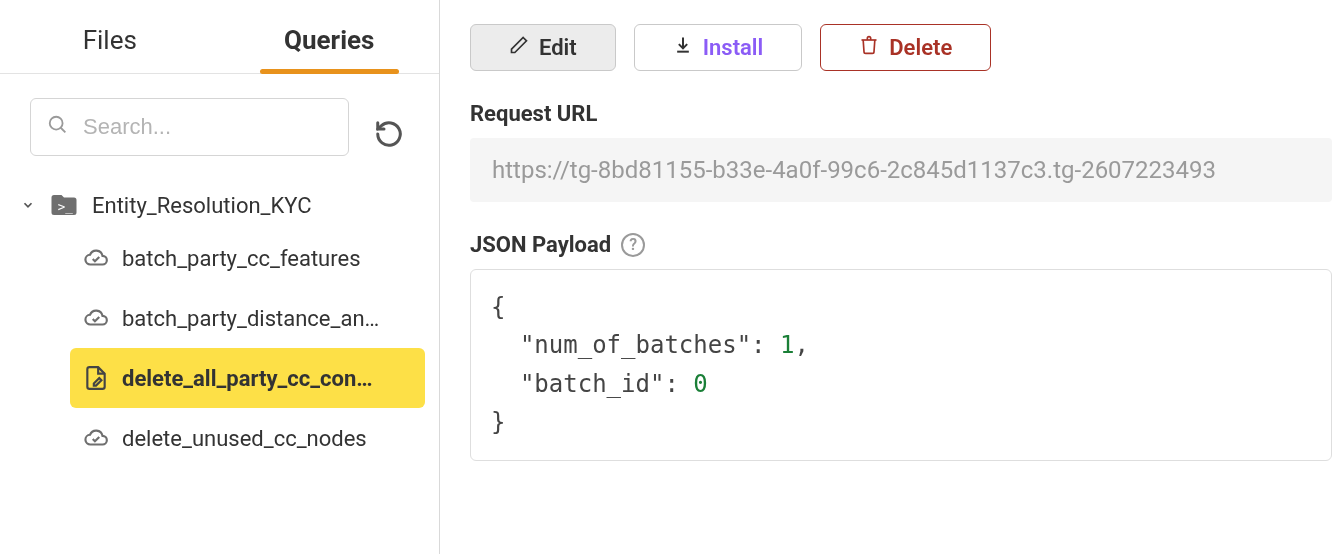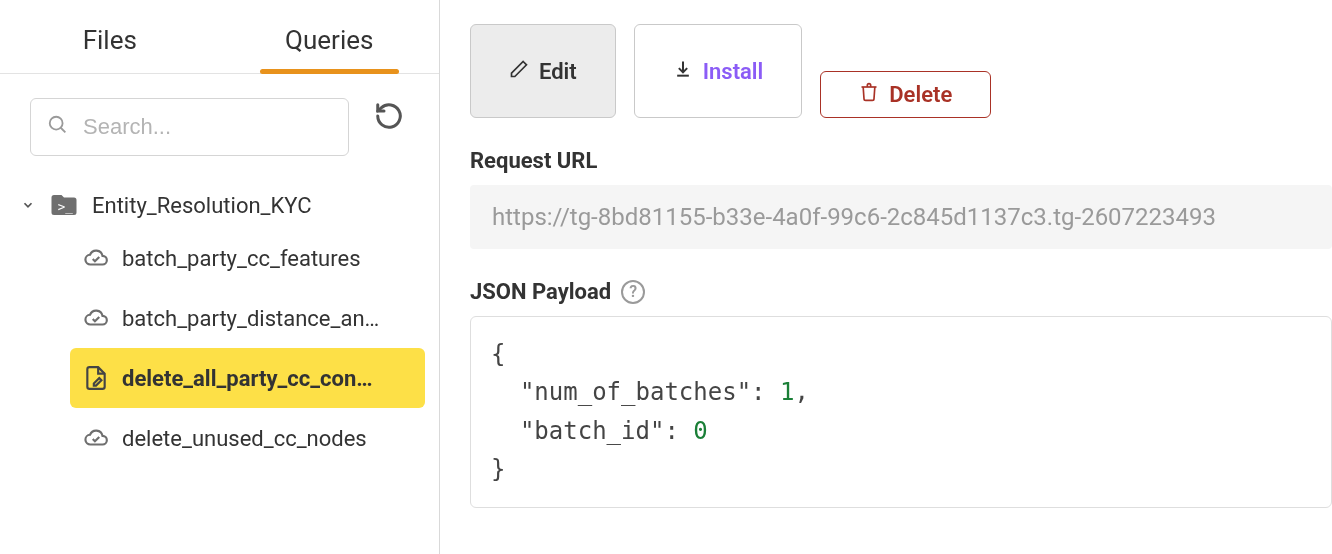--- a/index.html
+++ b/index.html
@@ -1,23 +1,23 @@
 <!DOCTYPE html>
 <html><head>
 <meta charset="utf-8">
 <style>
   * { box-sizing: border-box; margin: 0; padding: 0; }
   html, body { width: 1332px; height: 554px; font-family: -apple-system, BlinkMacSystemFont, "Segoe UI", Roboto, Helvetica, Arial, sans-serif; color: #333; background: #fff; overflow: hidden; }
   .app { display: flex; width: 100%; height: 100%; }
   .sidebar { width: 440px; min-width: 440px; border-right: 1px solid #d9d9d9; display: flex; flex-direction: column; }
   .tabs { display: flex; align-items: flex-end; height: 74px; border-bottom: 1px solid #e3e3e3; }
   .tab { flex: 1; text-align: center; font-size: 26px; padding: 20px 1px 18px; cursor: pointer; color: #333; position: relative; }
-  .tab.active { font-weight: 400; }
+  .tab.active { font-weight: 700; }
   .tab.active::after { content:""; position:absolute; left: 40px; right: 40px; bottom: -1px; height: 5px; background: #e8921c; border-radius: 3px; }
-  .search-row { display:flex; align-items:flex-start; gap: 20px; padding: 24px 30px 18px; }
+  .search-row { display:flex; align-items:flex-end; gap: 20px; padding: 24px 30px 18px; }
   .search-box { flex:1; display:flex; align-items:center; gap: 14px; border:1px solid #d5d5d5; border-radius:6px; padding: 10px 16px; height:58px; background:#fff; }
   .search-box svg { flex-shrink:0; }
   .search-box input { border:none; outline:none; font-size:22px; width:100%; color:#333; background:transparent; }
   .search-box input::placeholder { color:#b4b4b4; }
   .refresh-btn { width:40px; height:40px; display:flex; align-items:center; justify-content:center; cursor:pointer; color:#555; }
   .tree { padding: 8px 14px; font-size:22px; color:#333; overflow:auto; }
   .folder-row { display:flex; align-items:center; gap:12px; padding:10px 6px; cursor:pointer; }
   .chevron { width:16px; display:flex; justify-content:center; color:#555; }
   .folder-icon { width:32px; height:26px; display:flex; align-items:center; justify-content:center; }
   .children { margin-left: 56px; }
@@ -25,21 +25,21 @@
   .item-row .label { overflow:hidden; text-overflow:ellipsis; }
   .item-row.selected { background:#fde047; font-weight:700; }
   .item-icon { flex-shrink:0; width:28px; height:28px; color:#6f6f6f; display:flex; align-items:center; justify-content:center; }
   .item-row.selected .item-icon { color:#444; }
 
   .main { flex:1; padding: 24px 0 0 30px; overflow:hidden; }
   .toolbar { display:flex; gap:18px; margin-bottom:30px; }
   .btn { display:inline-flex; align-items:center; gap:10px; font-size:22px; font-weight:600; padding:10px 38px; border-radius:6px; border:1px solid #c9c9c9; background:#fff; cursor:pointer; font-family:inherit; }
   .btn.edit { background:#ececec; border-color:#c9c9c9; color:#333; }
   .btn.install { background:#fff; color:#8b5cf6; }
-  .btn.delete { background:#fff; color:#a93226; border-color:#a93226;margin-top:47px; }
+  .btn.delete { background:#fff; color:#a93226; border-color:#a93226; }
   .btn svg { flex-shrink:0; }
 
   .section-label { font-size:22px; font-weight:700; color:#333; margin-bottom:12px; display:flex; align-items:center; gap:10px; }
   .url-box { background:#f5f5f5; border-radius:4px; padding:18px 22px; font-size:24px; color:#9a9a9a; white-space:nowrap; overflow:hidden; margin-bottom:30px; }
   .help-icon { width:24px; height:24px; border:2px solid #9a9a9a; border-radius:50%; color:#9a9a9a; font-size:16px; display:inline-flex; align-items:center; justify-content:center; font-weight:600; }
   .code-box { border:1px solid #dedede; border-radius:6px; padding:18px 20px; font-family: ui-monospace, SFMono-Regular, Menlo, Consolas, monospace; font-size:24px; line-height:1.6; color:#444; white-space:pre; overflow:auto; min-height:160px; }
   .tok-key { color:#444; }
   .tok-num { color:#1a7f37; }
   .tok-punct { color:#444; }
 </style>

